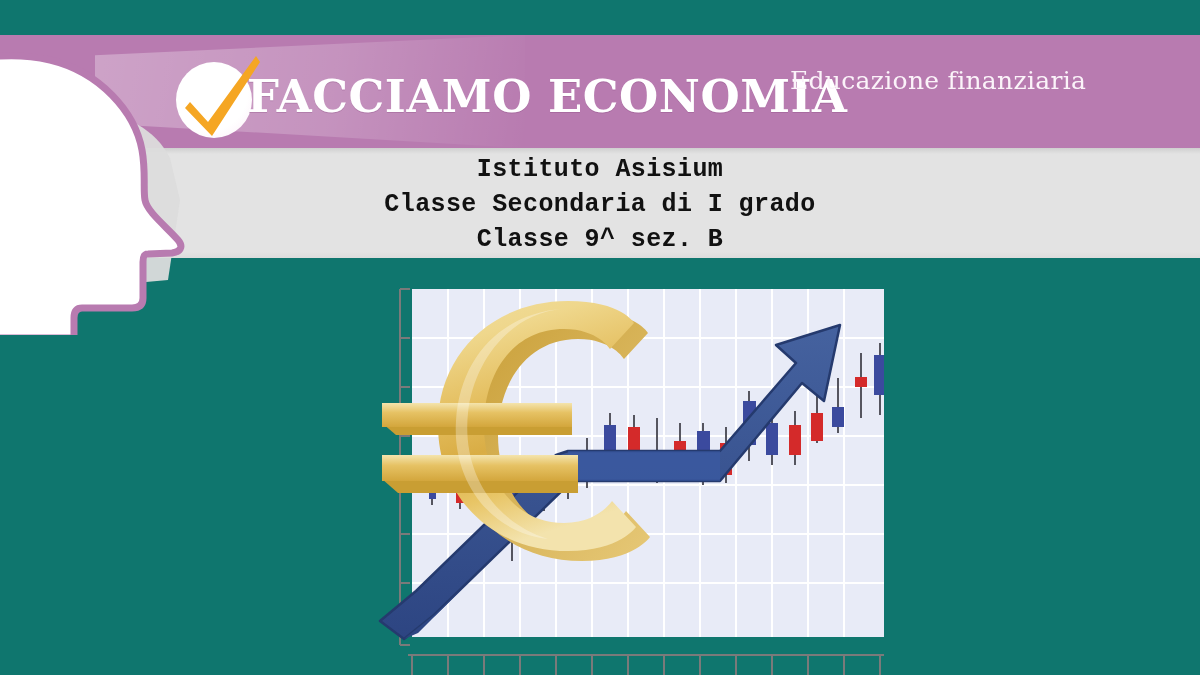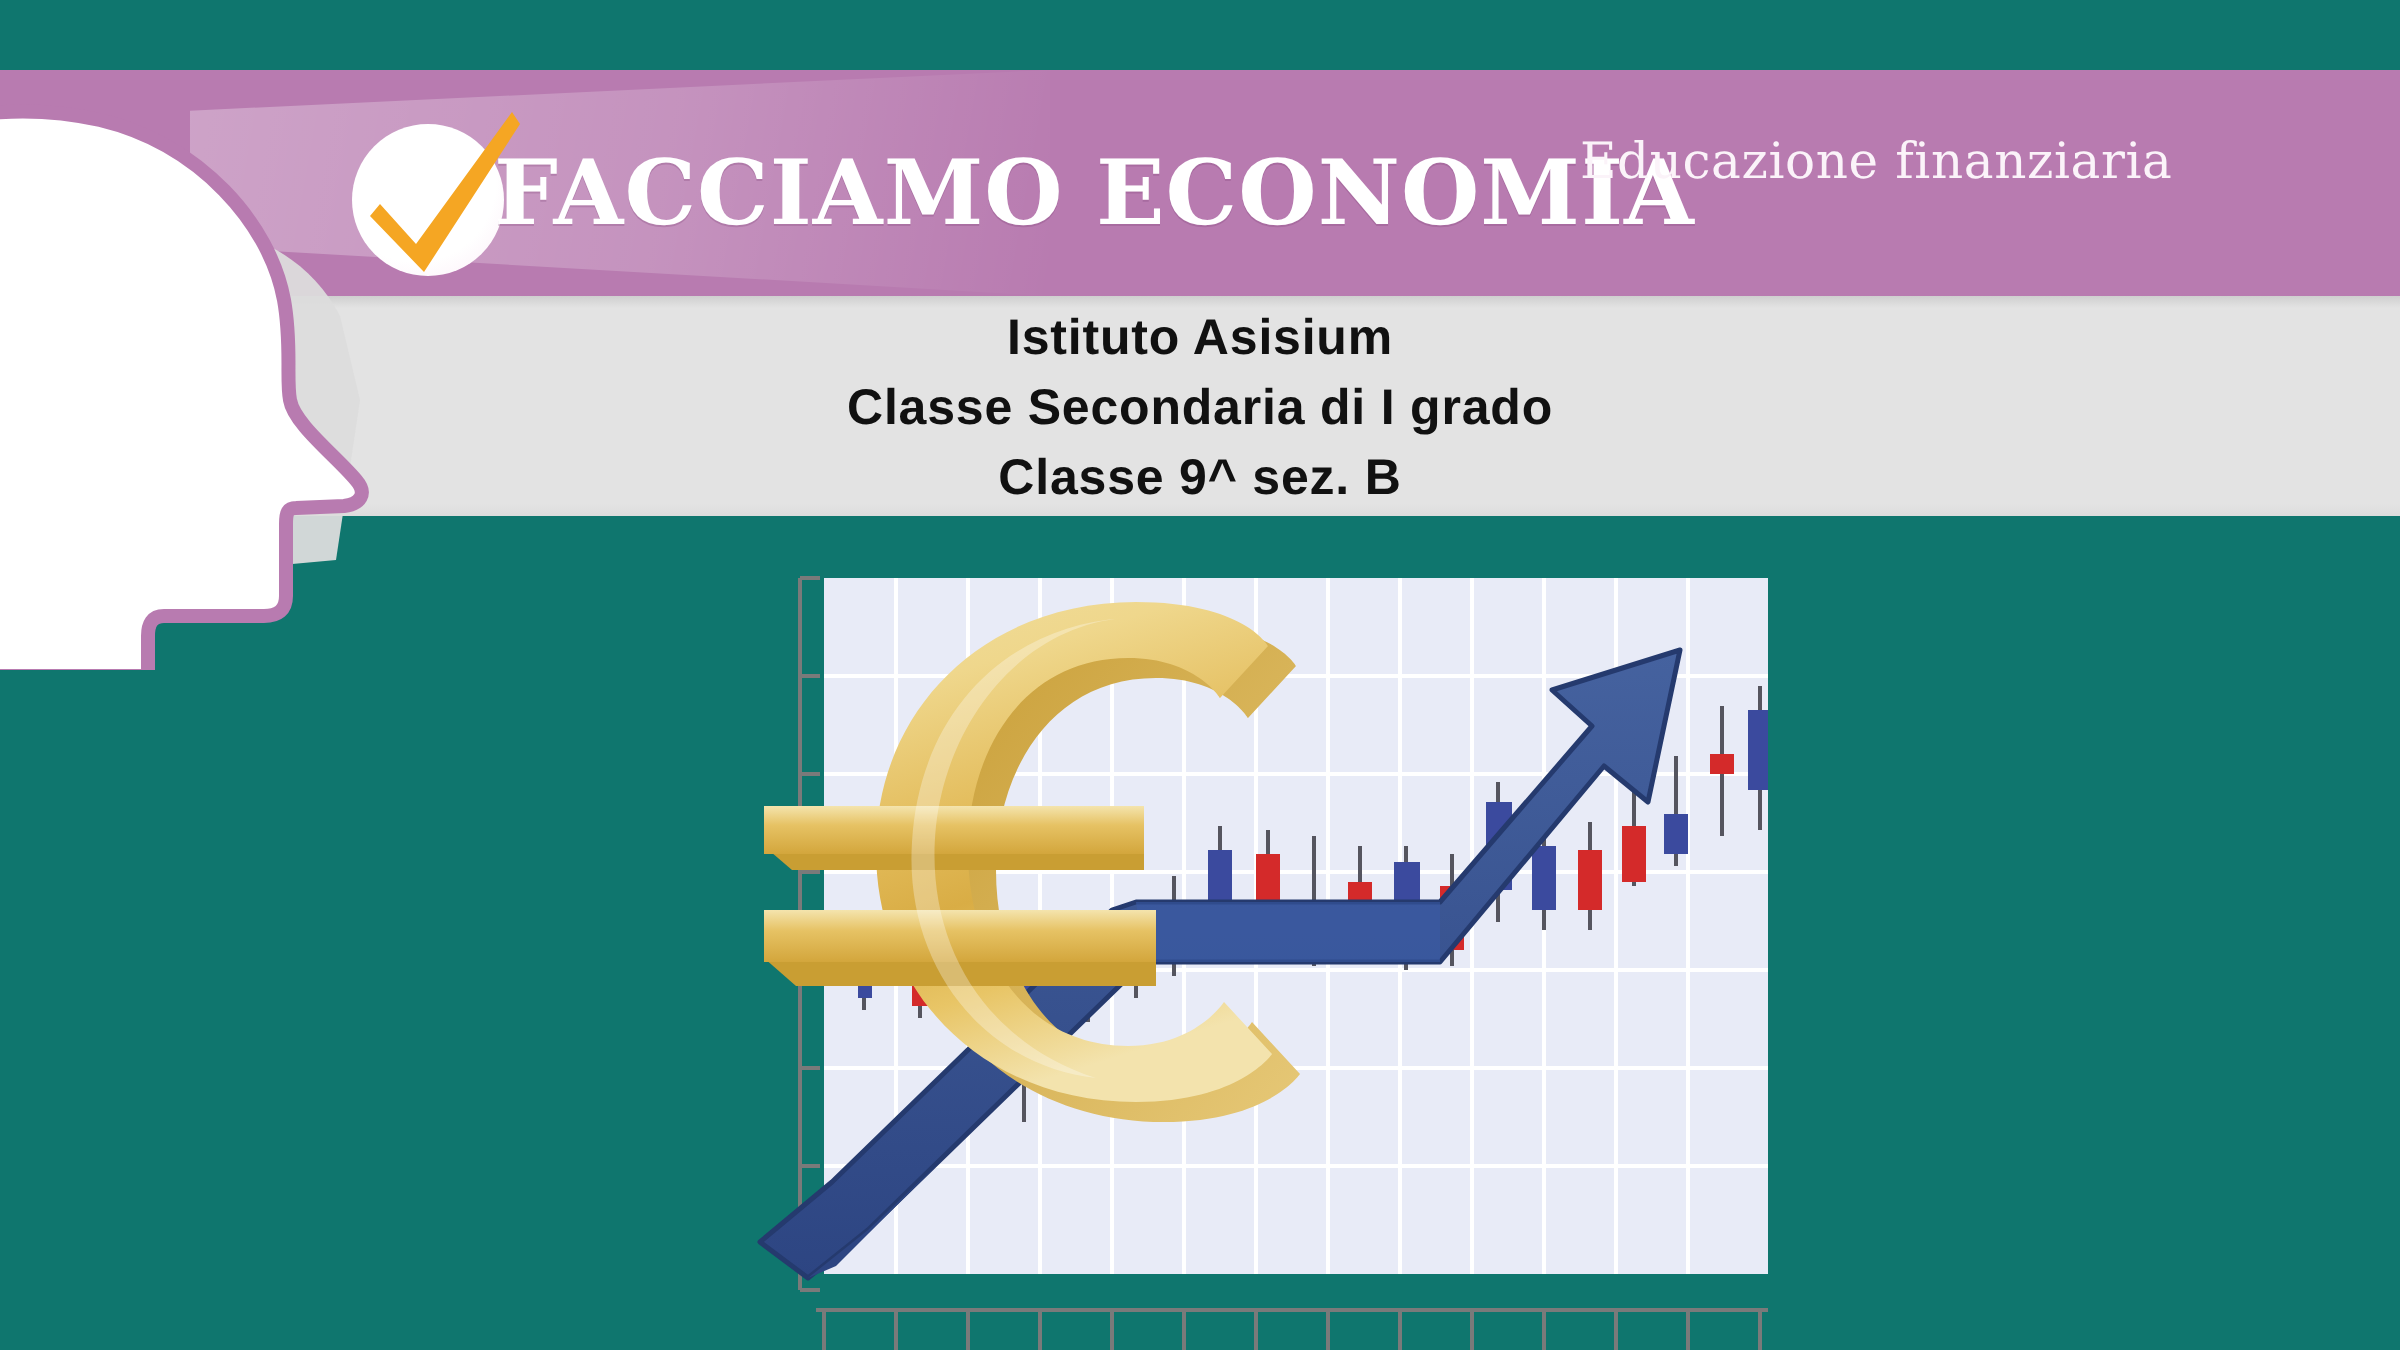--- a/index.html
+++ b/index.html
@@ -62,21 +62,21 @@
     position:absolute;left:790px;top:68px;
     font-family:"DejaVu Serif", serif;
     font-weight:400;font-size:25px;letter-spacing:.3px;
     color:#fbf3f9;line-height:1;white-space:nowrap;
   }
 
   
   .school{
     position:absolute;left:0;top:152px;width:1200px;
     text-align:center;
-    font-family:Liberation Sans, sans-serif;
+    font-family:Liberation Mono, monospace;
     font-weight:700;font-size:25px;line-height:35px;
     color:#111111;letter-spacing:.4px;
   }
   .school div{white-space:nowrap;}
 
   
   .chart{position:absolute;left:372px;top:283px;width:512px;height:392px;}
   .chart svg{display:block;}
 </style>
 </head>

